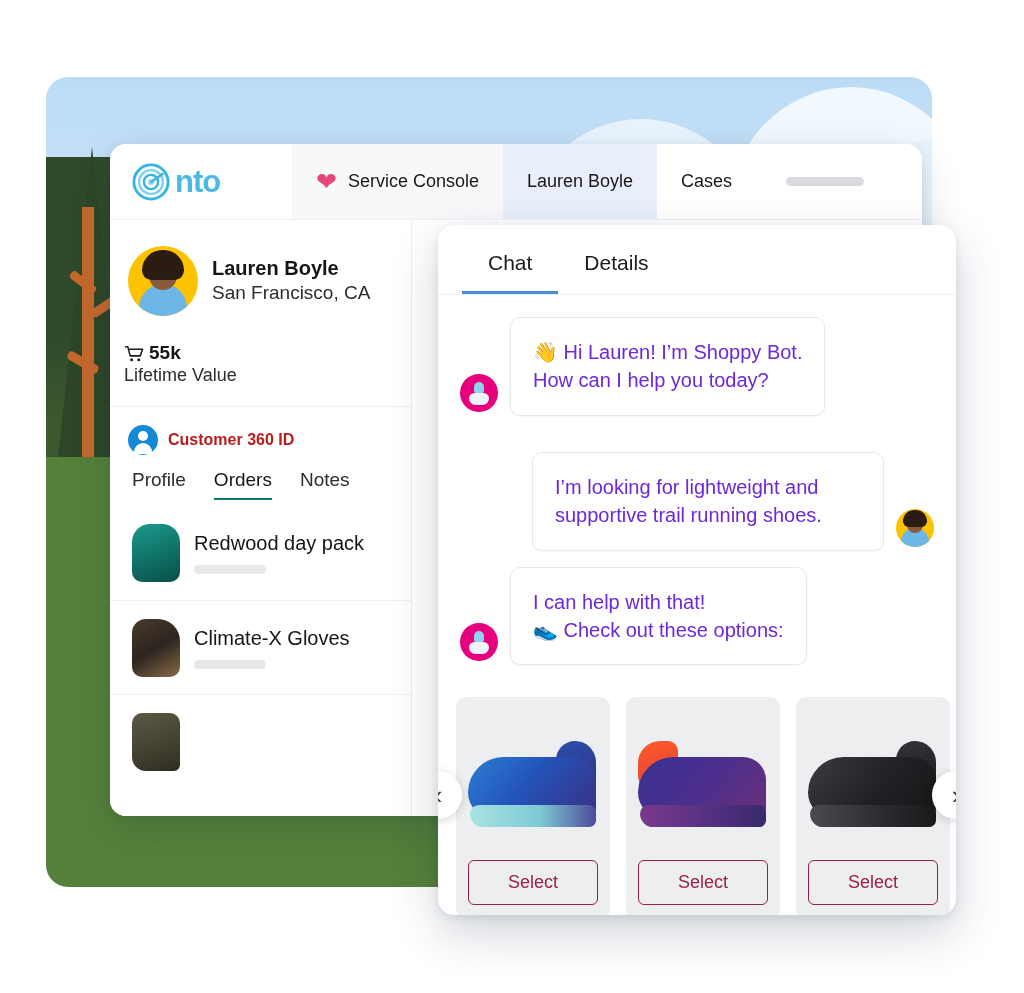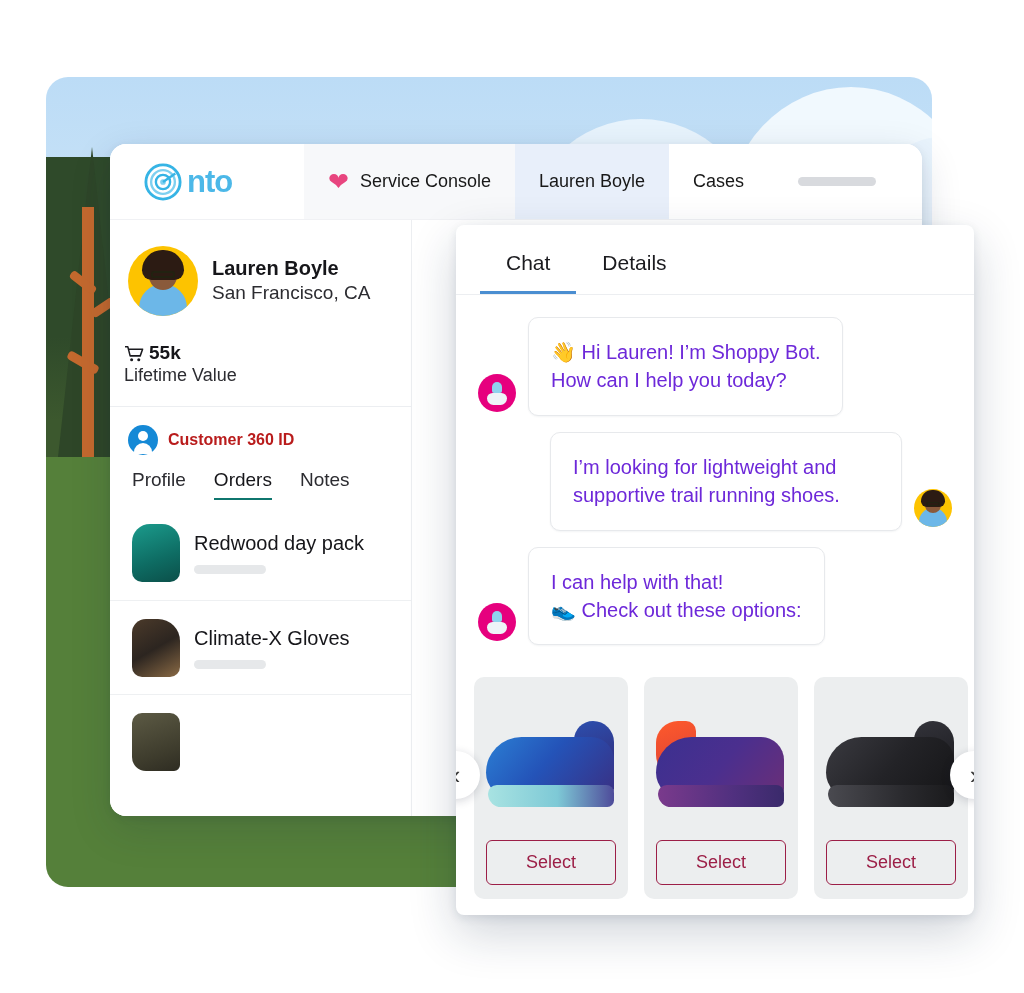--- a/index.html
+++ b/index.html
@@ -65,21 +65,21 @@
 
   
   .console {
     position: absolute; left: 110px; top: 144px;
     width: 812px; height: 672px;
     background:#ffffff; border-radius: 16px;
     box-shadow: 0 14px 40px rgba(22,40,70,.16), 0 2px 8px rgba(22,40,70,.08);
     overflow: hidden;
   }
   .console-header {
-    height: 76px; display:flex; align-items:center; padding-left: 34px; gap:0;
+    height: 76px; display:flex; align-items:center; padding-left: 22px; gap:0;
     border-bottom: 1px solid #f0f1f4; background:#fff;
   }
   .logo { display:flex; align-items:center; gap:5px; width: 160px; }
   .logo-mark { width: 38px; height: 38px; flex:0 0 38px; }
   .logo-text { font-size: 31px; font-weight: 700; color: #4cb8e8; letter-spacing:-1px; }
 
   .hdr-tabs { display:flex; align-items:stretch; height: 100%; flex:1; }
   .hdr-tab {
     display:flex; align-items:center; gap:11px; padding: 0 24px;
     font-size: 18px; color: #181818; white-space: nowrap;
@@ -136,23 +136,23 @@
   .thumb { width: 48px; height: 58px; flex:0 0 48px; border-radius:6px; }
   .t-pack { background: linear-gradient(160deg,#1b9b8c 0%, #0e6c63 60%, #0b4f49 100%); border-radius: 18px 18px 10px 10px;}
   .t-glove { background: linear-gradient(150deg,#4b3a2a 0%, #2c2520 50%, #8a6a45 100%); border-radius: 14px 22px 10px 10px;}
   .t-boot { background: linear-gradient(160deg,#5c5a44 0%, #3d3b2c 70%, #2e2c22 100%); border-radius: 10px 10px 6px 14px;}
   .order-txt { }
   .order-name { font-size: 20px; color:#16161a; }
   .order-skel { margin-top: 10px; width: 72px; height:9px; border-radius:5px; background:#e6e8ea; }
 
   
   .chat {
-    position:absolute; left: 456px; top: 225px;
+    position:absolute; left: 438px; top: 225px;
     width: 518px; height: 690px;
-    background:#ffffff; border-radius: 8px;
+    background:#ffffff; border-radius: 16px;
     box-shadow: 0 18px 48px rgba(22,40,70,.20), 0 3px 10px rgba(22,40,70,.10);
     overflow:hidden;
   }
   .chat-tabs { display:flex; gap: 0; padding: 26px 0 0 24px; border-bottom: 1px solid #eceef1; }
   .chat-tab { font-size: 21px; color:#1b1b1f; padding: 0 26px 16px 26px; }
   .chat-tab.active { border-bottom: 3px solid #4a8ed1; }
 
   .msgs { padding: 22px 22px 8px 22px; }
   .row { display:flex; align-items:flex-end; gap: 12px; margin-bottom: 16px; }
   .row.right { justify-content:flex-end; }
@@ -170,21 +170,21 @@
   .user-av .av-head { left:11px; bottom:14px; width:16px; height:17px; border-radius:8px;}
   .user-av .av-hair { left:7px; bottom:20px; width:24px; height:17px; border-radius:12px 12px 6px 6px;}
   .user-av .av-glass { left:12px; bottom:21px; width:14px; height:4px; border-width:1px; border-radius:2px;}
 
   .bubble {
     background:#fff; border:1px solid #e7e9ec; border-radius: 10px;
     padding: 20px 22px; font-size: 20px; line-height: 1.42; color:#6d28d9;
     box-shadow: 0 1px 2px rgba(20,30,50,.05);
     max-width: 360px;
   }
-  .bubble.wide { max-width: 352px; }
+  .bubble.wide { max-width: 352px; margin-top: 20px; }
 
   
   .carousel { position:relative; padding: 8px 18px 0 18px; }
   .cards { display:flex; gap: 16px; }
   .pcard {
     flex:1; background:#eceeef; border-radius: 10px;
     padding: 12px 12px 14px 12px; display:flex; flex-direction:column;
     align-items:center; justify-content:space-between; height: 222px;
   }
   .shoe { width: 130px; height: 120px; position:relative; margin-top:6px; }

